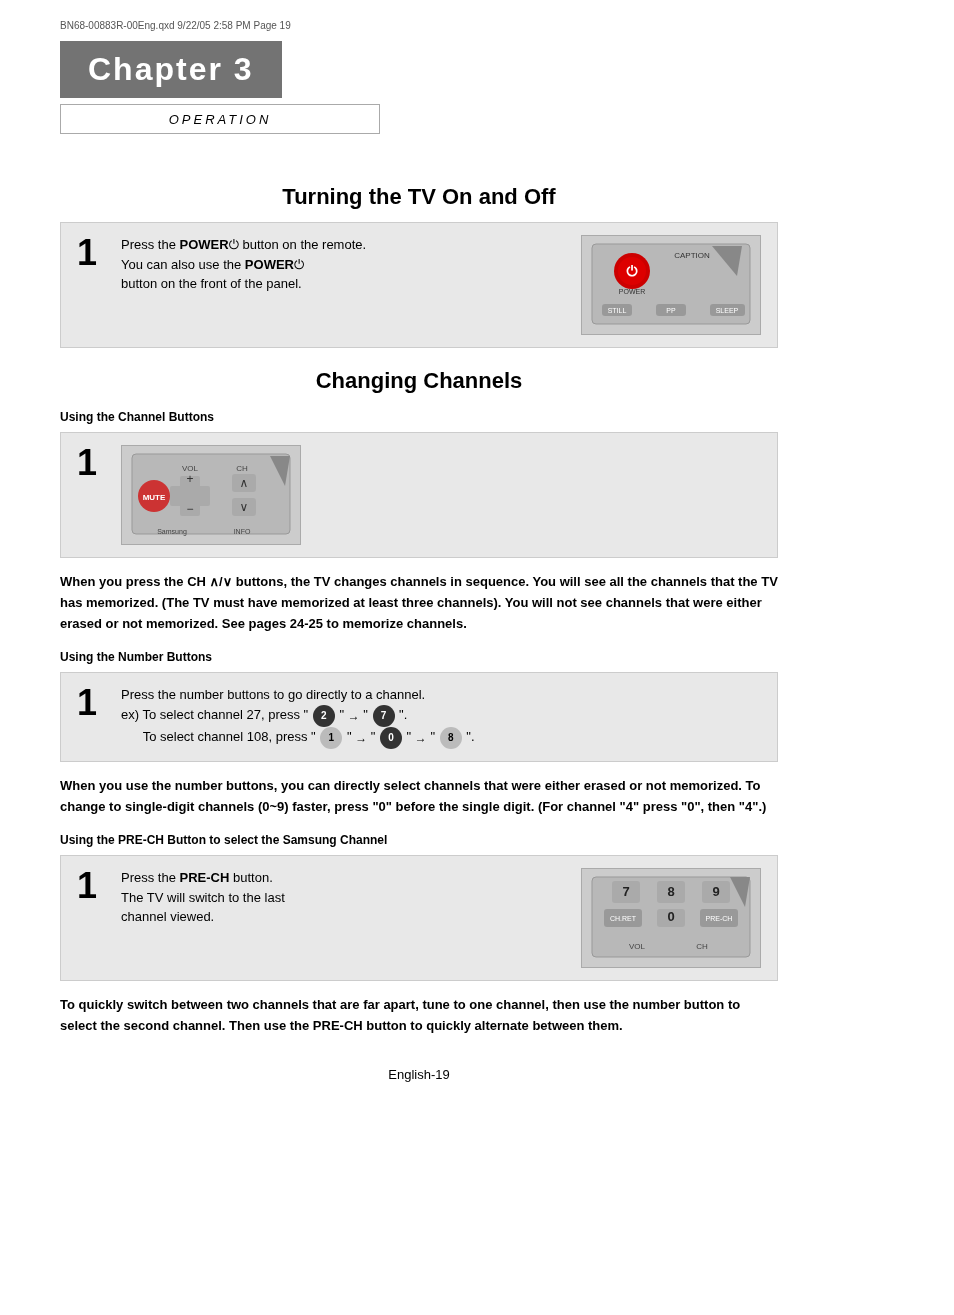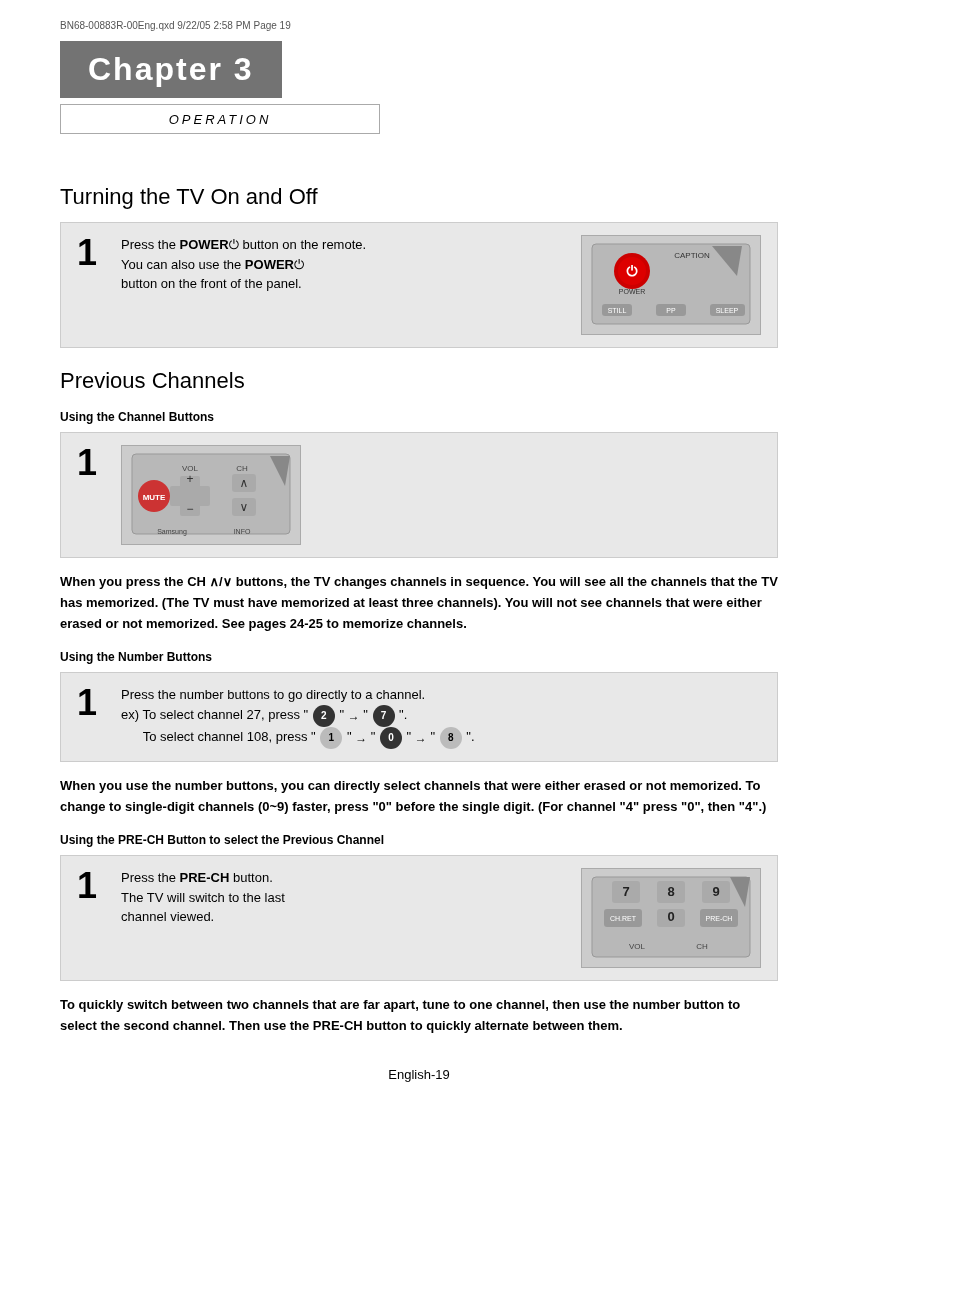--- a/index.html
+++ b/index.html
@@ -55,24 +55,25 @@
       font-size: 13px;
       letter-spacing: 3px;
       color: #000;
       font-variant: small-caps;
       text-transform: uppercase;
     }
 
     
     .section-heading {
       font-size: 22px;
-      font-weight: normal;
+      font-weight: bold;
       color: #000;
       margin-bottom: 12px;
       margin-top: 20px;
+      text-align: center;
     }
 
     .subsection-heading {
       font-size: 12px;
       font-weight: bold;
       color: #000;
       margin-bottom: 8px;
       margin-top: 16px;
     }
 
@@ -214,21 +215,21 @@
           <text x="145" y="77" text-anchor="middle" fill="white" font-size="7">SLEEP</text>
 
           <polygon points="130,10 160,10 155,40" fill="#888"></polygon>
         </svg>
       </div>
     </div>
   </div>
 
   
   <div>
-    <div class="section-heading">Previous Channels</div>
+    <div class="section-heading">Changing Channels</div>
 
     <div class="subsection-heading">Using the Channel Buttons</div>
 
     <div class="step-box">
       <div class="step-number">1</div>
       <div class="step-image">
         <svg width="178" height="98" viewBox="0 0 178 98">
           <rect width="178" height="98" fill="#cccccc"></rect>
           <rect x="10" y="8" width="158" height="80" rx="4" fill="#b8b8b8" stroke="#999" stroke-width="1"></rect>
 
@@ -284,21 +285,21 @@
         ".
       </div>
     </div>
 
     <div class="body-text">
       When you use the number buttons, you can directly select channels that were
       either erased or not memorized. To change to single-digit channels (0~9) faster,
       press "0" before the single digit. (For channel "4" press "0", then "4".)
     </div>
 
-    <div class="subsection-heading">Using the PRE-CH Button to select the Previous Channel</div>
+    <div class="subsection-heading">Using the PRE-CH Button to select the Samsung Channel</div>
 
     <div class="step-box">
       <div class="step-number">1</div>
       <div class="step-content">
         Press the <b>PRE-CH</b> button.<br>
         The TV will switch to the last<br>
         channel viewed.
       </div>
       <div class="step-image">
         <svg width="178" height="98" viewBox="0 0 178 98">

